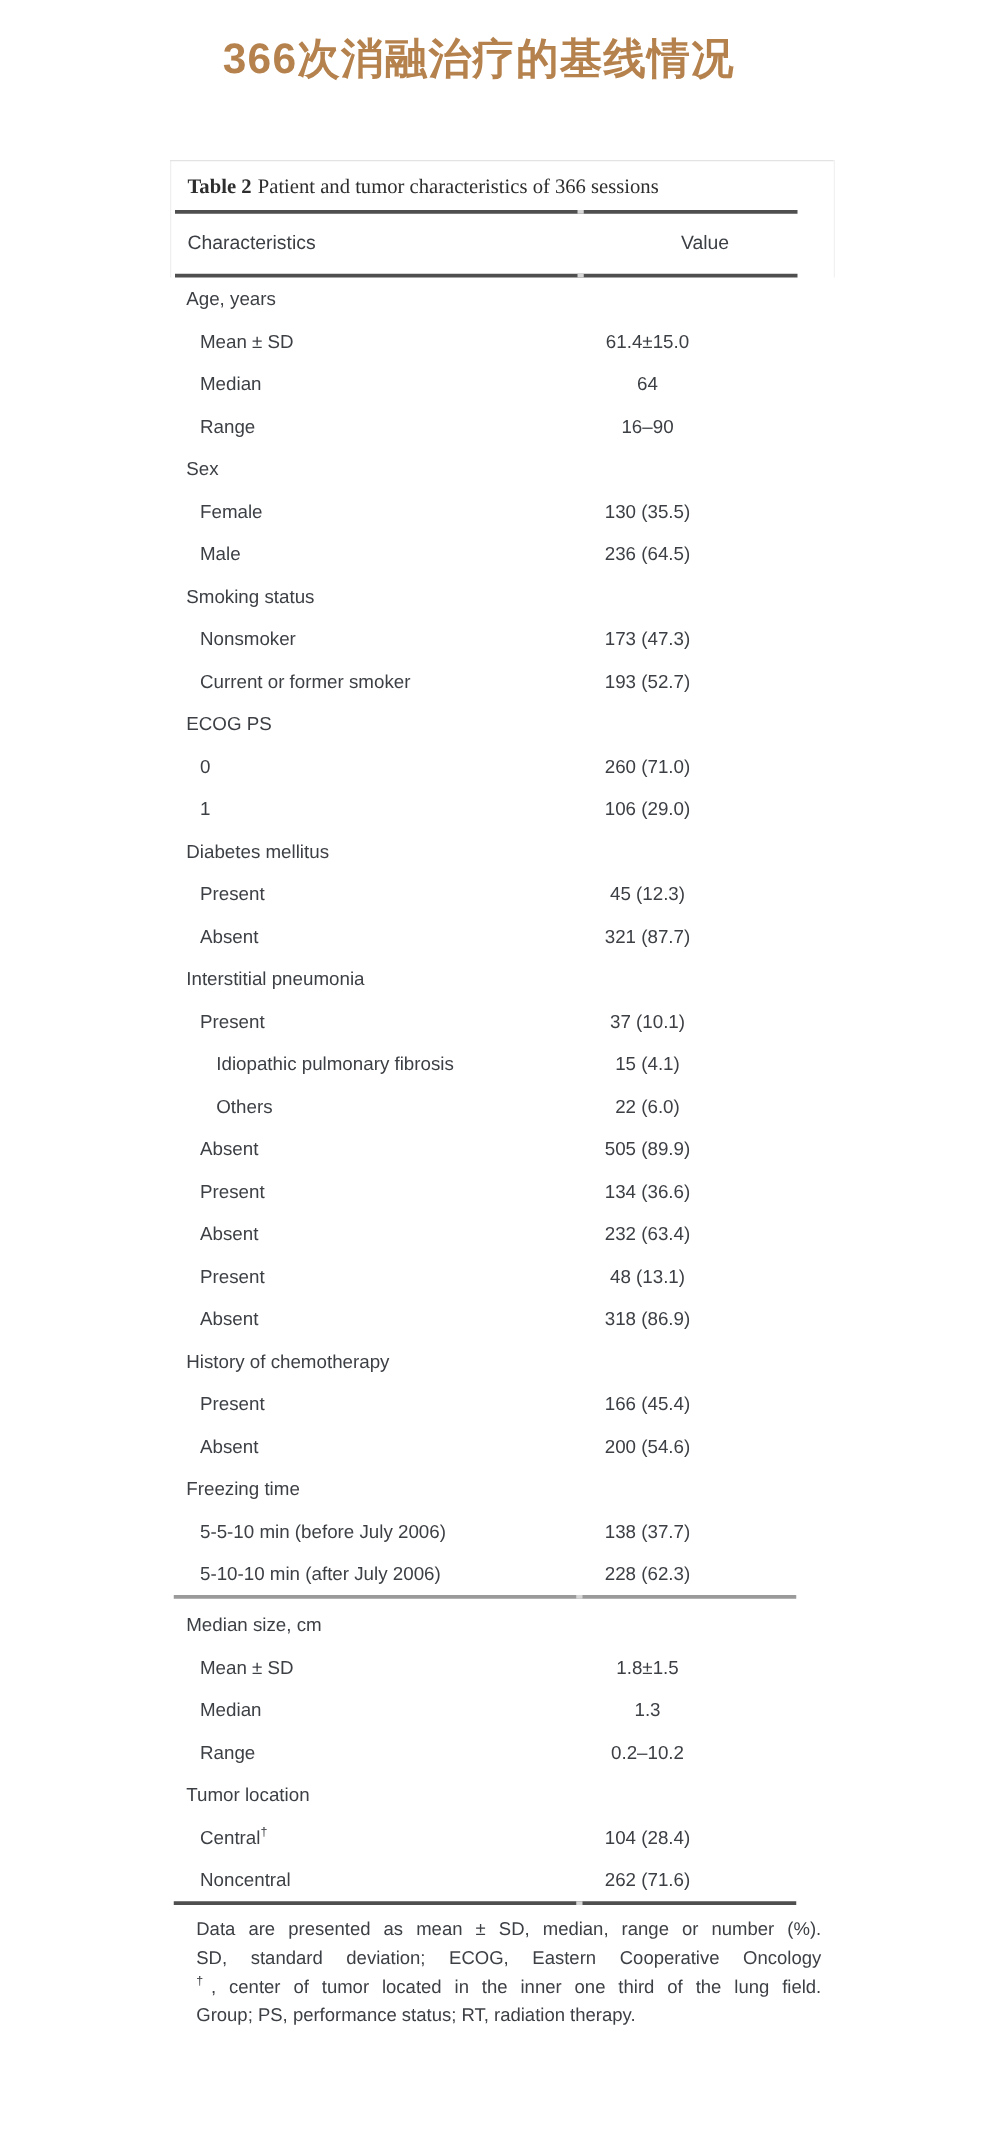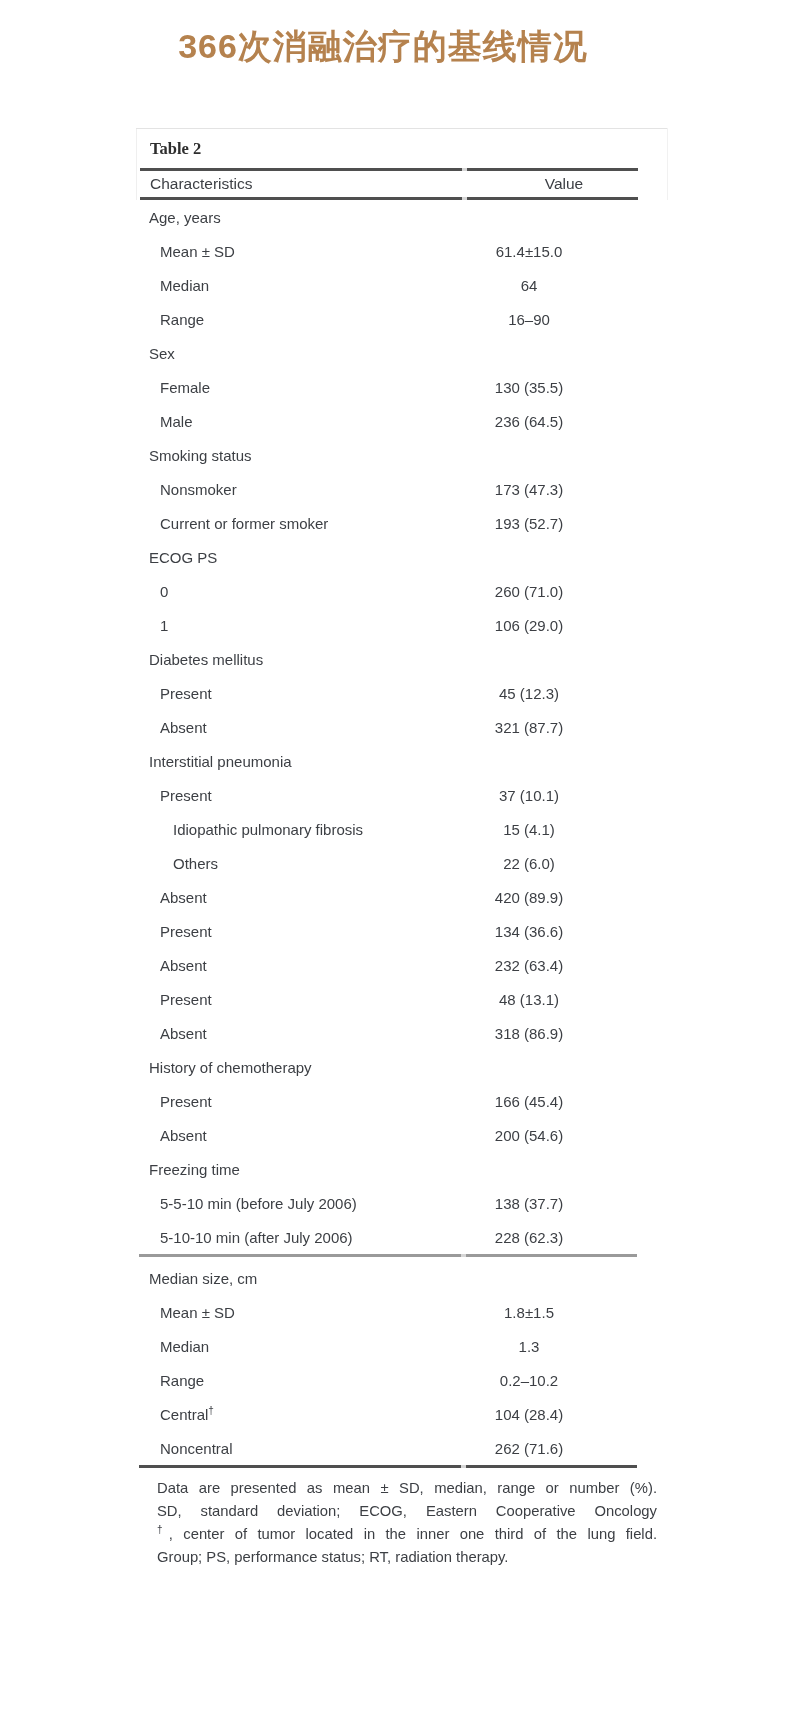--- a/index.html
+++ b/index.html
@@ -34,50 +34,51 @@
   .rule {
     position:relative; height:3px; background:#4f4f4f;
     margin-left:3px; width:498px;
   }
   .rule::after {               
     content:''; position:absolute; left:322px; top:0; width:5px; height:100%;
     background:#d6d6d6;
   }
   .rule.mid { background:#9a9a9a; }
   .hdr-row {
-    height:26px; position:relative; display:flex; align-items:center;
+    height:48px; position:relative; display:flex; align-items:center;
     font-size:15.5px;
   }
   .hdr-row .hdr-char { padding-left:13px; }
   .hdr-row .hdr-val  { position:absolute; left:330px; width:194px; text-align:center; }
   .row {
     height:34px; position:relative; display:flex; align-items:center;
     font-size:15px;
   }
   .row .lbl { padding-left:13px; white-space:nowrap; }
   .row.i1 .lbl { padding-left:24px;text-align:center; }
   .row.i2 .lbl { padding-left:37px; }
-  .row .val { position:absolute; left:293px; width:200px; text-align:center; }
+  .row .val { position:absolute; left:282px; width:200px; text-align:center; }
   sup { font-size:10px; line-height:0; }
   #rows-1 { padding-top:4px; }
   .footnotes {
     padding:9px 11px 0 21px; font-size:14.8px; line-height:23px;
     color:#3c3f44;
   }
   .fn-line.just { text-align:justify; text-align-last:justify; }
 </style>
 </head>
 <body>
 
 <div class="page-title" style="color: rgb(181, 130, 78);">366次消融治疗的基线情况</div>
 
 <div class="scan">
   <div class="cap-wrap">
     <div class="caption">
       <span class="cap-label">Table 2</span>
+      <span>Patient and tumor characteristics of 366 sessions</span>
     </div>
     <div class="rule"></div>
     <div class="hdr-row">
       <span class="hdr-char">Characteristics</span>
       <span class="hdr-val">Value</span>
     </div>
     <div class="rule"></div>
   </div>
 
   <div id="rows-0">
@@ -156,21 +157,21 @@
       <div class="row i2">
         <span class="lbl">Idiopathic pulmonary fibrosis</span>
         <span class="val">15 (4.1)</span>
       </div>
       <div class="row i2">
         <span class="lbl">Others</span>
         <span class="val">22 (6.0)</span>
       </div>
       <div class="row i1">
         <span class="lbl">Absent</span>
-        <span class="val">420 (89.9)</span>
+        <span class="val">505 (89.9)</span>
       </div>
       <div class="row i1">
         <span class="lbl">Present</span>
         <span class="val">134 (36.6)</span>
       </div>
       <div class="row i1">
         <span class="lbl">Absent</span>
         <span class="val">232 (63.4)</span>
       </div>
       <div class="row i1">
@@ -216,20 +217,24 @@
         <span class="lbl">Mean ± SD</span>
         <span class="val">1.8±1.5</span>
       </div>
       <div class="row i1">
         <span class="lbl">Median</span>
         <span class="val">1.3</span>
       </div>
       <div class="row i1">
         <span class="lbl">Range</span>
         <span class="val">0.2–10.2</span>
+      </div>
+      <div class="row i0">
+        <span class="lbl">Tumor location</span>
+        <span class="val"></span>
       </div>
       <div class="row i1">
         <span class="lbl">Central<sup>†</sup></span>
         <span class="val">104 (28.4)</span>
       </div>
       <div class="row i1">
         <span class="lbl">Noncentral</span>
         <span class="val">262 (71.6)</span>
       </div>
     </div>

